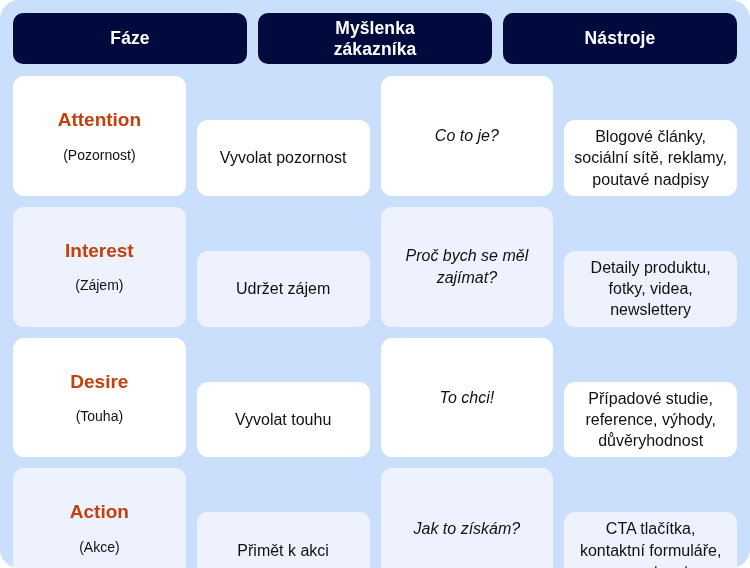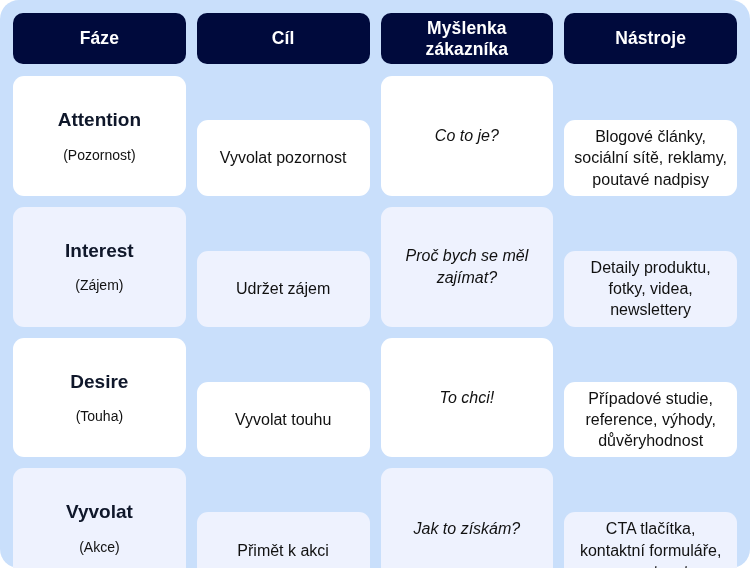--- a/index.html
+++ b/index.html
@@ -74,21 +74,21 @@
     font-size: 16px;
     line-height: 1.33;
   }
 
   .row-alt .body-cell {
     background: #eef2fe;
   }
 
   .phase-cell .phase-en {
     display: block;
-    color: #0f172a;
+    color: #c2410c;
     font-weight: bold;
     font-size: 19px;
     line-height: 1.25;
   }
   .phase-cell .phase-cs {
     display: block;
     color: #111111;
     font-size: 14px;
     line-height: 1.3;
     margin-top: 14px;
@@ -106,21 +106,20 @@
     margin-top: 44px;
   }
 </style>
 </head>
 <body>
 
 <div class="aida-board">
 
   <div class="grid-row header-row">
     <div class="cell header-cell">Fáze</div>
-    <div class="cell header-cell">Cíl</div>
     <div class="cell header-cell" style="white-space: pre-line;">Myšlenka
 zákazníka</div>
     <div class="cell header-cell">Nástroje</div>
   </div>
 
   <div class="grid-row body-row">
     <div class="cell body-cell phase-cell">
       <div>
         <span class="phase-en">Attention</span>
         <span class="phase-cs">(Pozornost)</span>
@@ -151,21 +150,21 @@
       </div>
     </div>
     <div class="cell body-cell goal-cell">Vyvolat touhu</div>
     <div class="cell body-cell thought-cell">To chci!</div>
     <div class="cell body-cell tools-cell">Případové studie, reference, výhody, důvěryhodnost</div>
   </div>
 
   <div class="grid-row body-row row-alt">
     <div class="cell body-cell phase-cell">
       <div>
-        <span class="phase-en">Vyvolat</span>
+        <span class="phase-en">Action</span>
         <span class="phase-cs">(Akce)</span>
       </div>
     </div>
     <div class="cell body-cell goal-cell">Přimět k akci</div>
     <div class="cell body-cell thought-cell">Jak to získám?</div>
     <div class="cell body-cell tools-cell">CTA tlačítka, kontaktní formuláře, urgentnost</div>
   </div>
 
 </div>
 

